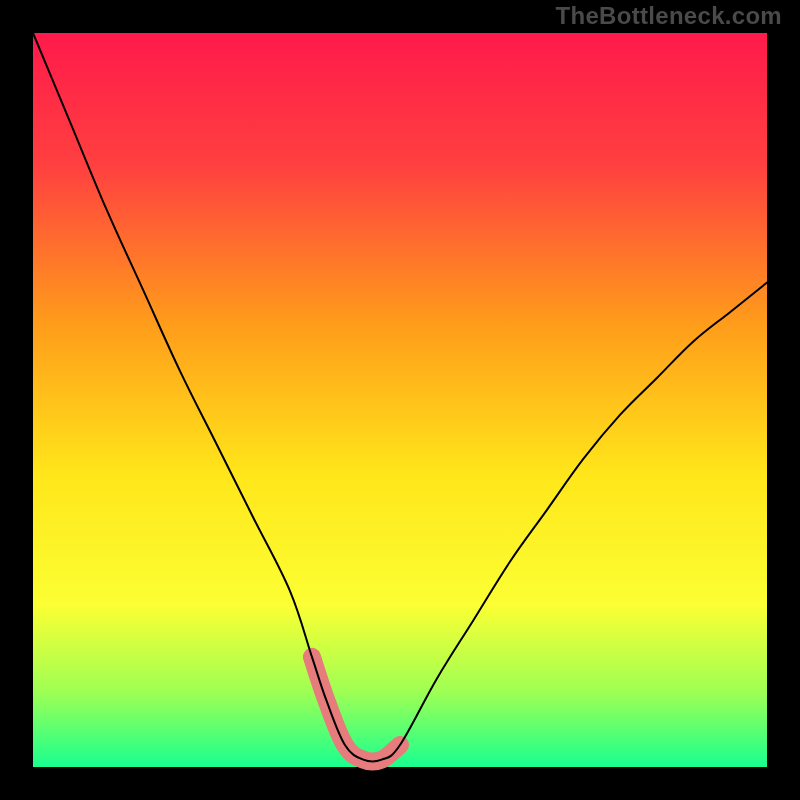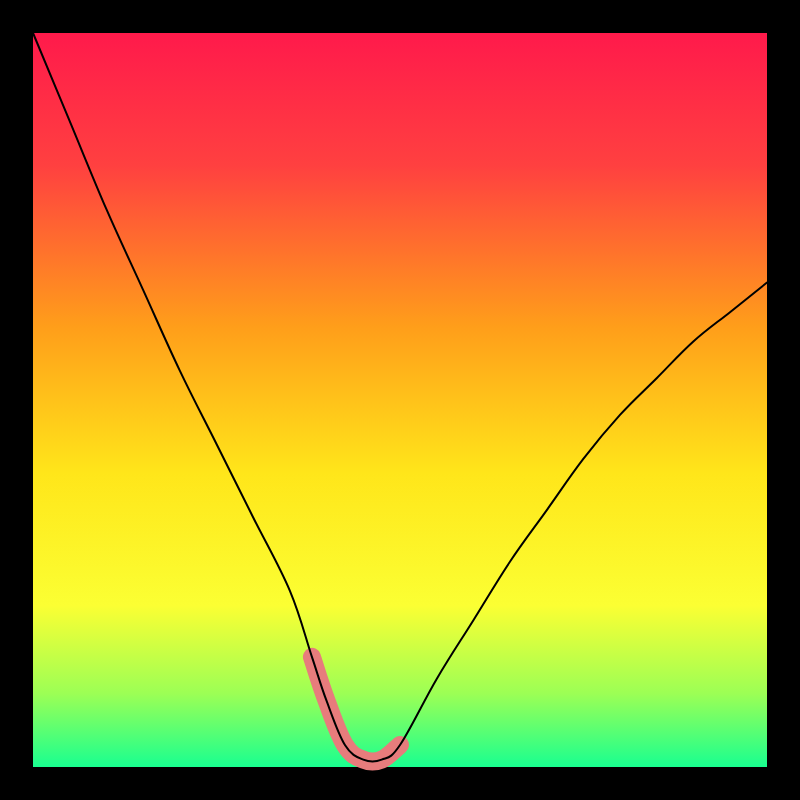--- a/index.html
+++ b/index.html
@@ -29,20 +29,21 @@
   svg {
     position: absolute;
     top: 0;
     left: 0;
   }
 </style>
 </head>
 <body>
 
 <div class="container">
+  <div class="watermark">TheBottleneck.com</div>
   <svg id="chart-svg" width="800" height="800" viewBox="0 0 800 800">
     <defs>
       <linearGradient id="bg-grad" x1="0" y1="0" x2="0" y2="1">
           <stop offset="0%" stop-color="#ff1a4b"></stop>
           <stop offset="18%" stop-color="#ff4040"></stop>
           <stop offset="40%" stop-color="#ff9e1a"></stop>
           <stop offset="60%" stop-color="#ffe61a"></stop>
           <stop offset="78%" stop-color="#fbff33"></stop>
           <stop offset="90%" stop-color="#9cff55"></stop>
           <stop offset="100%" stop-color="#19ff90"></stop>

